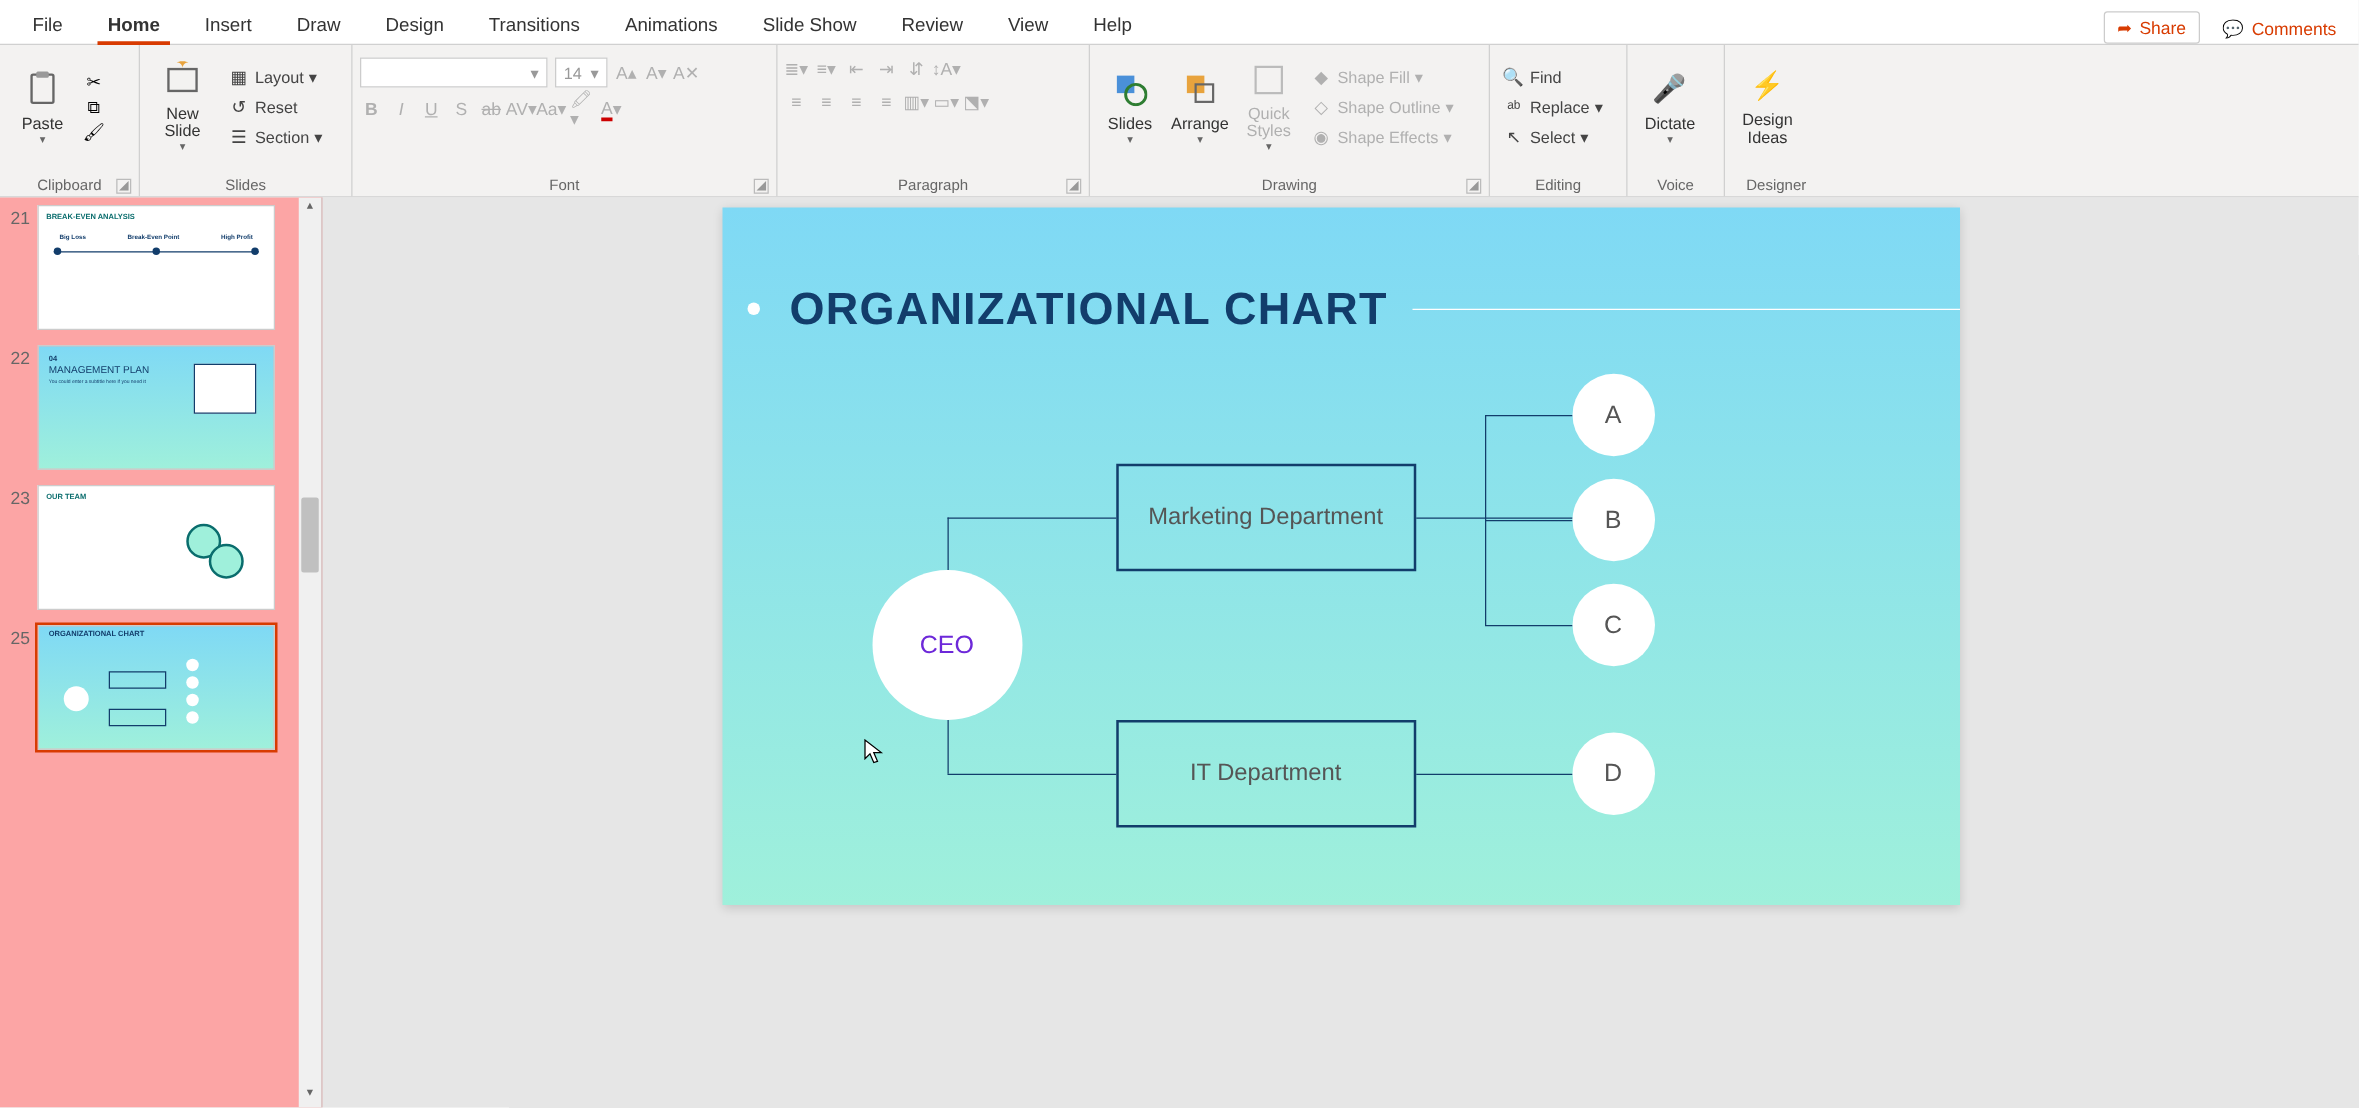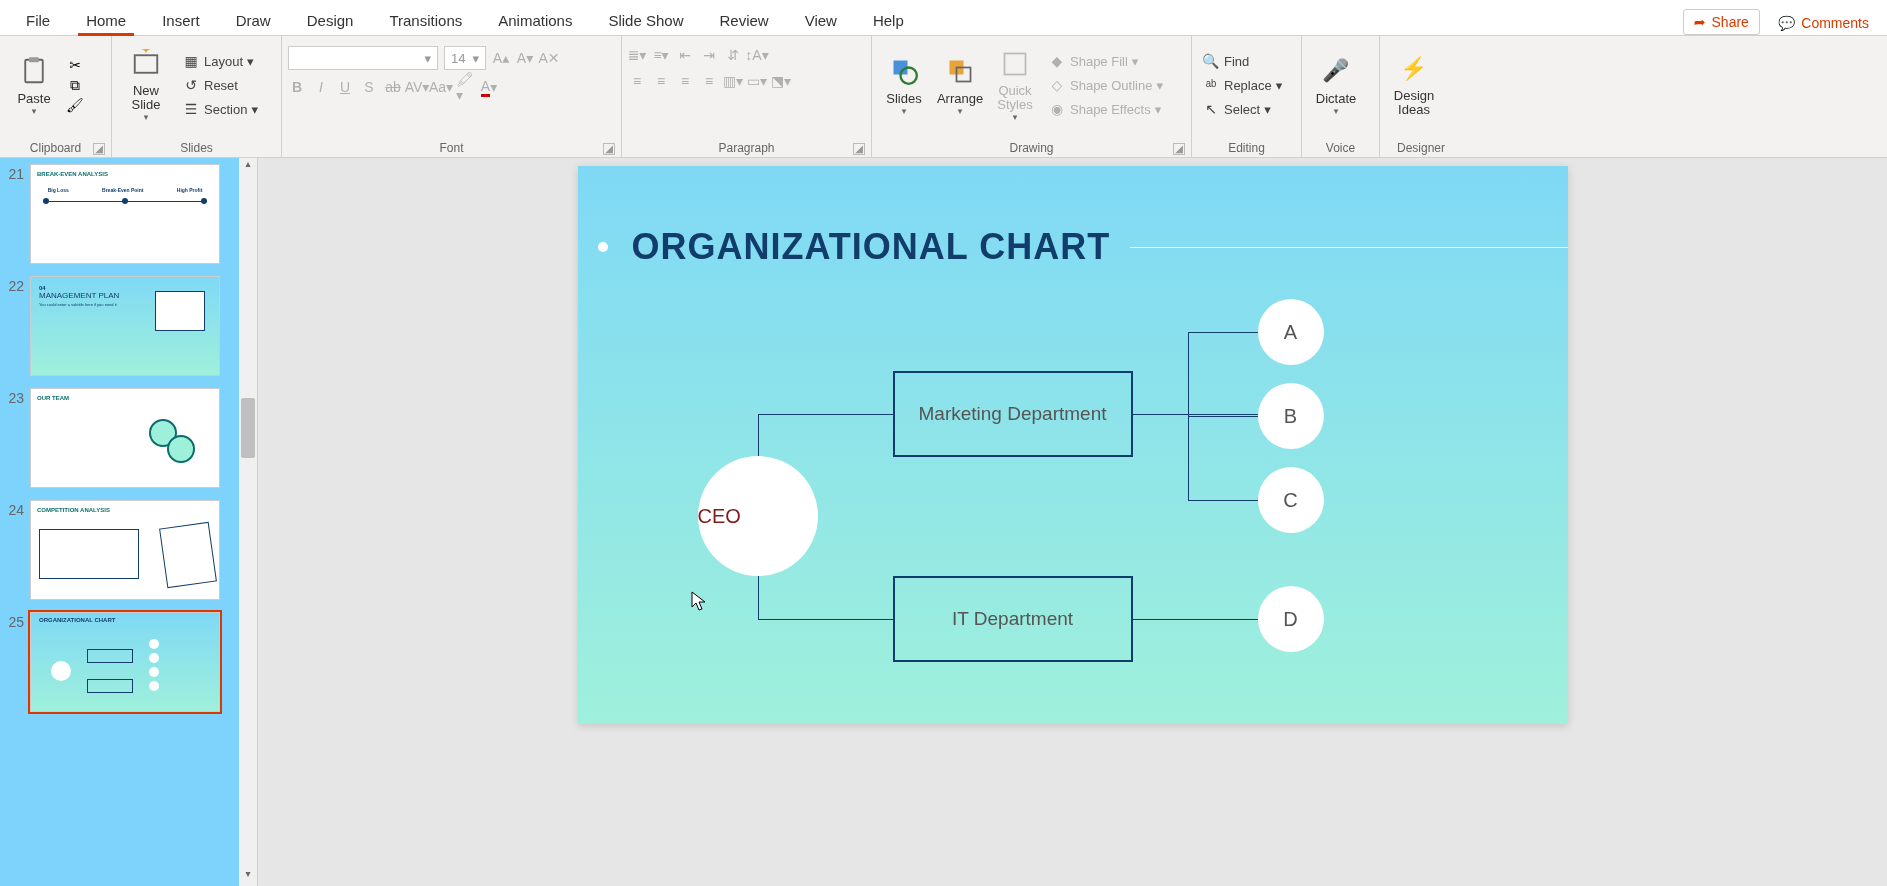--- a/index.html
+++ b/index.html
@@ -1,21 +1,21 @@
 <!DOCTYPE html>
 <html><head>
 <meta charset="utf-8">
 <style>
 * { box-sizing: border-box; margin: 0; padding: 0; font-family: "Segoe UI", Arial, sans-serif; }
 body { background: #fff; width: 1887px; height: 886px; overflow: hidden; position: relative; }
 
 
 .menubar { display: flex; align-items: flex-end; height: 36px; border-bottom: 1px solid #d0d0d0; padding-left: 8px; }
 .menubar .tab { padding: 6px 18px; font-size: 15px; color: #333; cursor: pointer; position: relative; }
-.menubar .tab.active { font-weight: 400; }
+.menubar .tab.active { font-weight: 700; }
 .menubar .tab.active::after { content: ""; position: absolute; bottom: -1px; left: 10px; right: 10px; height: 3px; background: #d83b01; }
 .menubar .spacer { flex: 1; }
 .share-btn, .comments-btn { display: flex; align-items: center; gap: 6px; padding: 4px 10px; border: 1px solid #ccc; border-radius: 3px; font-size: 14px; color: #d83b01; margin-right: 8px; cursor: pointer; }
 .comments-btn { border: none; }
 
 
 .ribbon { display: flex; height: 122px; background: #f3f2f1; border-bottom: 1px solid #d0d0d0; }
 .group { display: flex; flex-direction: column; border-right: 1px solid #d0d0d0; padding: 4px 6px 0; }
 .group-body { flex: 1; display: flex; align-items: flex-start; gap: 4px; }
 .group-label { text-align: center; font-size: 12px; color: #666; padding: 2px 0; position: relative; }
@@ -32,21 +32,21 @@
 
 .font-box, .size-box { border: 1px solid #ccc; background: #fff; height: 24px; font-size: 13px; color: #999; display: flex; align-items: center; padding: 0 6px; }
 .font-box { width: 150px; }
 .size-box { width: 42px; }
 .row { display: flex; gap: 6px; align-items: center; }
 
 
 .workspace { display: flex; height: calc(100% - 158px); background: #e6e6e6; }
 
 
-.thumb-panel { width: 258px; background: #7dd3fc; border-right: 1px solid #d0d0d0; overflow: hidden; position: relative; }
+.thumb-panel { width: 258px; background: #fca5a5; border-right: 1px solid #d0d0d0; overflow: hidden; position: relative; }
 .thumb-scroll { position: absolute; right: 0; top: 0; bottom: 0; width: 18px; background: #f0f0f0; }
 .thumb-scroll .up, .thumb-scroll .down { position: absolute; left: 0; right: 0; height: 18px; text-align: center; font-size: 10px; color: #666; cursor: pointer; }
 .thumb-scroll .up { top: 0; }
 .thumb-scroll .down { bottom: 0; }
 .thumb-scroll .handle { position: absolute; left: 2px; right: 2px; top: 240px; height: 60px; background: #c0c0c0; border-radius: 2px; }
 
 .thumb-row { display: flex; align-items: flex-start; padding: 6px 4px 6px 2px; gap: 6px; }
 .thumb-num { width: 22px; text-align: right; font-size: 14px; color: #666; padding-top: 2px; }
 .thumb { width: 190px; height: 100px; border: 1px solid #ccc; background: #fff; position: relative; overflow: hidden; font-size: 6px; }
 .thumb.selected { outline: 2px solid #d83b01; outline-offset: 0; }
@@ -54,21 +54,21 @@
 
 
 .canvas { flex: 1; position: relative; display: flex; align-items: flex-start; justify-content: center; padding-top: 8px; }
 .slide { width: 990px; height: 558px; background: linear-gradient(180deg, #7fd9f5 0%, #9ff0db 100%); position: relative; box-shadow: 0 2px 8px rgba(0,0,0,0.15); }
 
 .slide-title-line { position: absolute; top: 60px; left: 20px; right: 0; display: flex; align-items: center; }
 .slide-title-line .dot { width: 10px; height: 10px; border-radius: 50%; background: #fff; margin-right: 24px; flex-shrink: 0; }
 .slide-title { font-size: 36px; font-weight: 800; color: #123d6b; letter-spacing: 1px; }
 .slide-title-line .line { flex: 1; height: 1px; background: #fff; margin-left: 20px; }
 
-.org-ceo { position: absolute; left: 120px; top: 290px; width: 120px; height: 120px; border-radius: 50%; background: #fff; display: flex; align-items: center; font-size: 20px; color: #7f1d1d; }
+.org-ceo { position: absolute; left: 120px; top: 290px; width: 120px; height: 120px; border-radius: 50%; background: #fff; display: flex; align-items: center; justify-content: center; font-size: 20px; color: #6d28d9; }
 .org-box { position: absolute; width: 240px; height: 86px; border: 2px solid #123d6b; display: flex; align-items: center; justify-content: center; font-size: 19px; color: #555; }
 .org-box.mkt { left: 315px; top: 205px; }
 .org-box.it { left: 315px; top: 410px; }
 .org-circ { position: absolute; width: 66px; height: 66px; border-radius: 50%; background: #fff; display: flex; align-items: center; justify-content: center; font-size: 20px; color: #555; }
 .org-circ.a { left: 680px; top: 133px; }
 .org-circ.b { left: 680px; top: 217px; }
 .org-circ.c { left: 680px; top: 301px; }
 .org-circ.d { left: 680px; top: 420px; }
 
 .cursor { position: absolute; left: 113px; top: 425px; font-size: 18px; color: #000; pointer-events: none; }
@@ -363,28 +363,20 @@
       <div class="thumb-num">23</div>
       <div class="thumb">
         <div style="padding:6px;color:#0a6d6d;font-weight:700">OUR TEAM</div>
         <div style="position:absolute;right:10px;top:30px;width:60px;height:50px">
           <div style="width:28px;height:28px;border:2px solid #0a6d6d;border-radius:50%;position:absolute;left:0;top:0;background:#9ff0db"></div>
           <div style="width:28px;height:28px;border:2px solid #0a6d6d;border-radius:50%;position:absolute;left:18px;top:16px;background:#9ff0db"></div>
         </div>
       </div>
     </div>
 
-    <div class="thumb-row">
-      <div class="thumb-num">24</div>
-      <div class="thumb">
-        <div style="padding:6px;color:#0a6d6d;font-weight:700">COMPETITION ANALYSIS</div>
-        <div style="position:absolute;left:8px;top:28px;width:100px;height:50px;border:1px solid #123d6b;background:#fff"></div>
-        <div style="position:absolute;right:6px;top:24px;width:50px;height:60px;background:#fff;border:1px solid #123d6b;transform:rotate(-8deg)"></div>
-      </div>
-    </div>
 
     <div class="thumb-row">
       <div class="thumb-num">25</div>
       <div class="thumb thumb-grad selected">
         <div style="padding:4px 8px;color:#123d6b;font-weight:800;font-size:6px">ORGANIZATIONAL CHART</div>
         <div style="position:absolute;left:20px;top:48px;width:20px;height:20px;border-radius:50%;background:#fff"></div>
         <div style="position:absolute;left:56px;top:36px;width:46px;height:14px;border:1px solid #123d6b"></div>
         <div style="position:absolute;left:56px;top:66px;width:46px;height:14px;border:1px solid #123d6b"></div>
         <div style="position:absolute;left:118px;top:26px;width:10px;height:10px;border-radius:50%;background:#fff"></div>
         <div style="position:absolute;left:118px;top:40px;width:10px;height:10px;border-radius:50%;background:#fff"></div>

